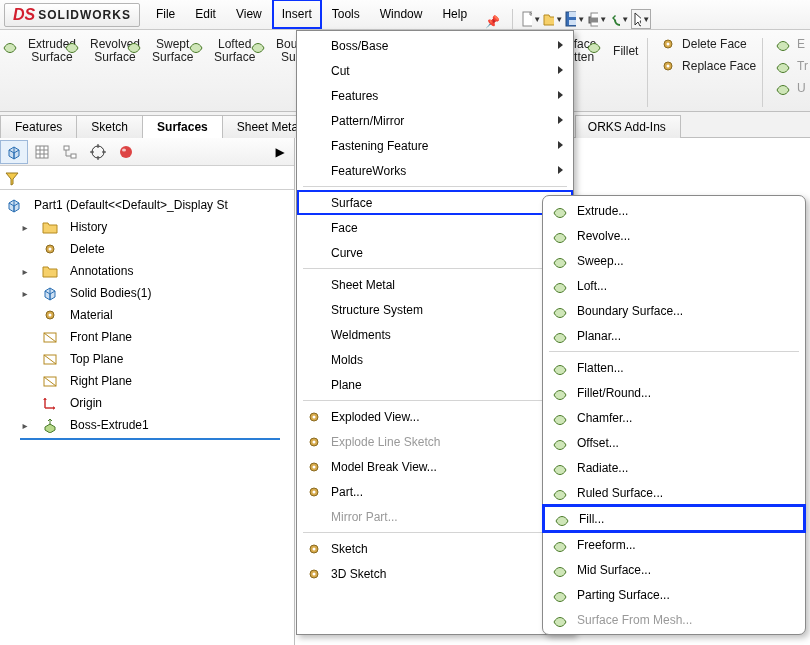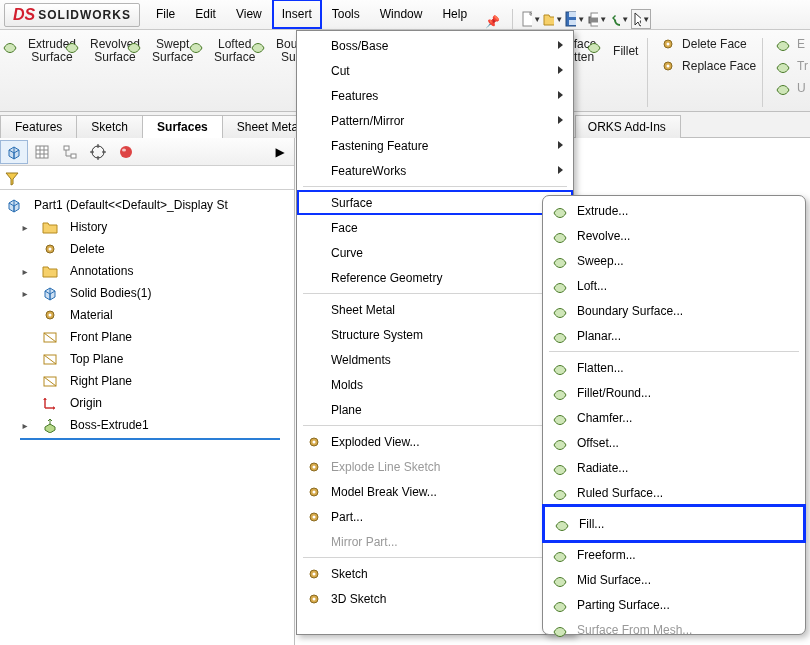--- a/index.html
+++ b/index.html
@@ -57,21 +57,21 @@
 .dd-insert { left: 296px; top: 30px; width: 278px; height: 605px; }
 .dd-surface { left: 542px; top: 195px; width: 264px; height: 440px; border-radius: 7px; }
 .dd-row { display: flex; align-items: center; height: 25px; padding: 0 10px 0 6px; }
 .dd-row.disabled { color: #999; }
 .dd-row .dico { width: 22px; display:flex; align-items:center; justify-content:center; }
 .dd-row .dico svg { width: 16px; height: 16px; }
 .dd-row .dlbl { flex: 1; padding-left: 6px; }
 .dd-row .arrow { color: #333; font-size: 10px; }
 .dd-sep { height: 1px; background: #d4d4d4; margin: 3px 6px; }
 .dd-row.highlight-blue { outline: 2px solid #0a32ff; outline-offset: -2px; }
-.dd-row.highlight-blue-wide { border: 3px solid #0a32ff; height: 39px; margin: -1px; }
+.dd-row.highlight-blue-wide { border: 3px solid #0a32ff; height: 29px; margin: -1px; }
 
 .chev-right { display:inline-block; width:0; height:0; border-top:4px solid transparent; border-bottom:4px solid transparent; border-left:5px solid #333; }
 </style>
 </head>
 <body>
 
 <svg width="0" height="0" style="position:absolute">
 <defs>
 <g id="doc">
         <rect x="2" y="1" width="10" height="14" fill="#fff" stroke="#888"></rect>
@@ -505,25 +505,20 @@
       <div class="dd-row">
         <span class="dico"></span>
         <span class="dlbl">Face</span>
         <span class="arrow"><span class="chev-right"></span></span>
       </div>
       <div class="dd-row">
         <span class="dico"></span>
         <span class="dlbl">Curve</span>
         <span class="arrow"><span class="chev-right"></span></span>
       </div>
-      <div class="dd-row">
-        <span class="dico"></span>
-        <span class="dlbl">Reference Geometry</span>
-        <span class="arrow"><span class="chev-right"></span></span>
-      </div>
       <div class="dd-sep"></div>
       <div class="dd-row">
         <span class="dico"></span>
         <span class="dlbl">Sheet Metal</span>
         <span class="arrow"><span class="chev-right"></span></span>
       </div>
       <div class="dd-row">
         <span class="dico"></span>
         <span class="dlbl">Structure System</span>
         <span class="arrow"><span class="chev-right"></span></span>

